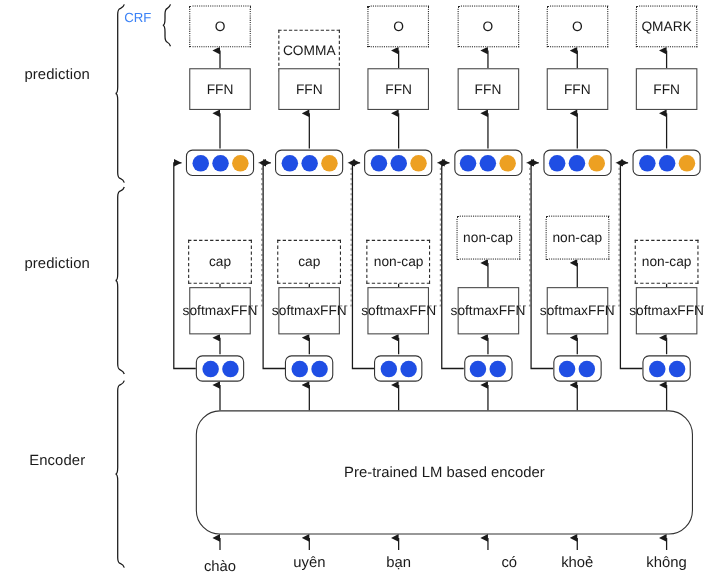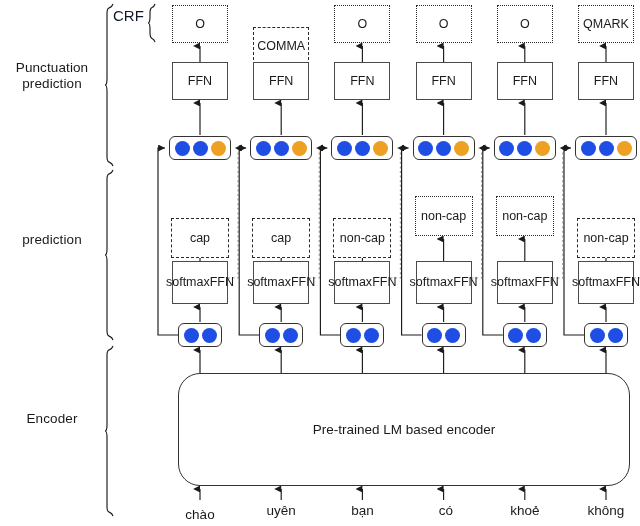--- a/index.html
+++ b/index.html
@@ -25,22 +25,22 @@
   .side-label {
     position: absolute;
     text-align: center;
     color: #1a1a1a;
     font-size: 13.5px;
     line-height: 16px;
     letter-spacing: 0.1px;
   }
   .crf-label {
     position: absolute;
-    color: #0f172a;
-    font-size: 15px;
+    color: #3b82f6;
+    font-size: 12px;
     line-height: 16px;
   }
   .node {
     position: absolute;
     box-sizing: border-box;
     display: flex;
     align-items: center;
     justify-content: center;
     color: #1a1a1a;
     background: #ffffff;
@@ -170,21 +170,20 @@
       </g>
     <g id="brackets" stroke="#1a1a1a" stroke-width="1.15" fill="none">
         <path d="M113,4 C111,10 107,5 107,13 L107,79 C107,83 106,85 105,85 C106,85 107,87 107,91 L107,157 C107,165 111,160 113,166" fill="none" stroke="#1a1a1a" stroke-width="1.15"></path>
         <path d="M113,170 C111,176 107,171 107,179 L107,249 C107,253 106,255 105,255 C106,255 107,257 107,261 L107,331 C107,339 111,334 113,340" fill="none" stroke="#1a1a1a" stroke-width="1.15"></path>
         <path d="M113,346 C111,352 107,347 107,355 L107,425 C107,429 106,431 105,431 C106,431 107,433 107,437 L107,507 C107,515 111,510 113,516" fill="none" stroke="#1a1a1a" stroke-width="1.15"></path>
         <path d="M155,4 C153,10 150,5 150,13 L150,17 C150,21 149,23 148,23 C149,23 150,25 150,29 L150,33 C150,41 153,36 155,42" fill="none" stroke="#1a1a1a" stroke-width="1.15"></path>
       </g>
   </svg>
 
   <div class="side-label" style="left:0px; top:60px; width:104px;">
-    <div>Punctuation</div>
     <div>prediction</div>
   </div>
 
   <div class="side-label" style="left:0px; top:232px; width:104px;">
     <div>prediction</div>
   </div>
 
   <div class="side-label" style="left:0px; top:411px; width:104px;">
     <div>Encoder</div>
   </div>
@@ -276,21 +275,21 @@
         <span>non-cap</span>
       </div>
       <div class="node solid twoline" style="left:415.6px; top:261px; width:56px; height:43px;">
         <span>softmax</span>
         <span>FFN</span>
       </div>
       <div class="vec-box" style="left:421.6px; top:323px; width:44px; height:24px;">
         <span class="dot blue"></span>
         <span class="dot blue"></span>
       </div>
-      <div class="word" style="left:401px; top:503px; width:90px;">có</div>
+      <div class="word" style="left:418px; top:503px; width:90px;">có</div>
       <div class="node dotted" style="left:496.8px; top:5px; width:56px; height:38px;">
         <span>O</span>
       </div>
       <div class="node solid" style="left:496.8px; top:62px; width:56px; height:38px;">
         <span>FFN</span>
       </div>
       <div class="vec-box" style="left:493.79999999999995px; top:136px; width:62px; height:24px;">
         <span class="dot blue"></span>
         <span class="dot blue"></span>
         <span class="dot orange"></span>

